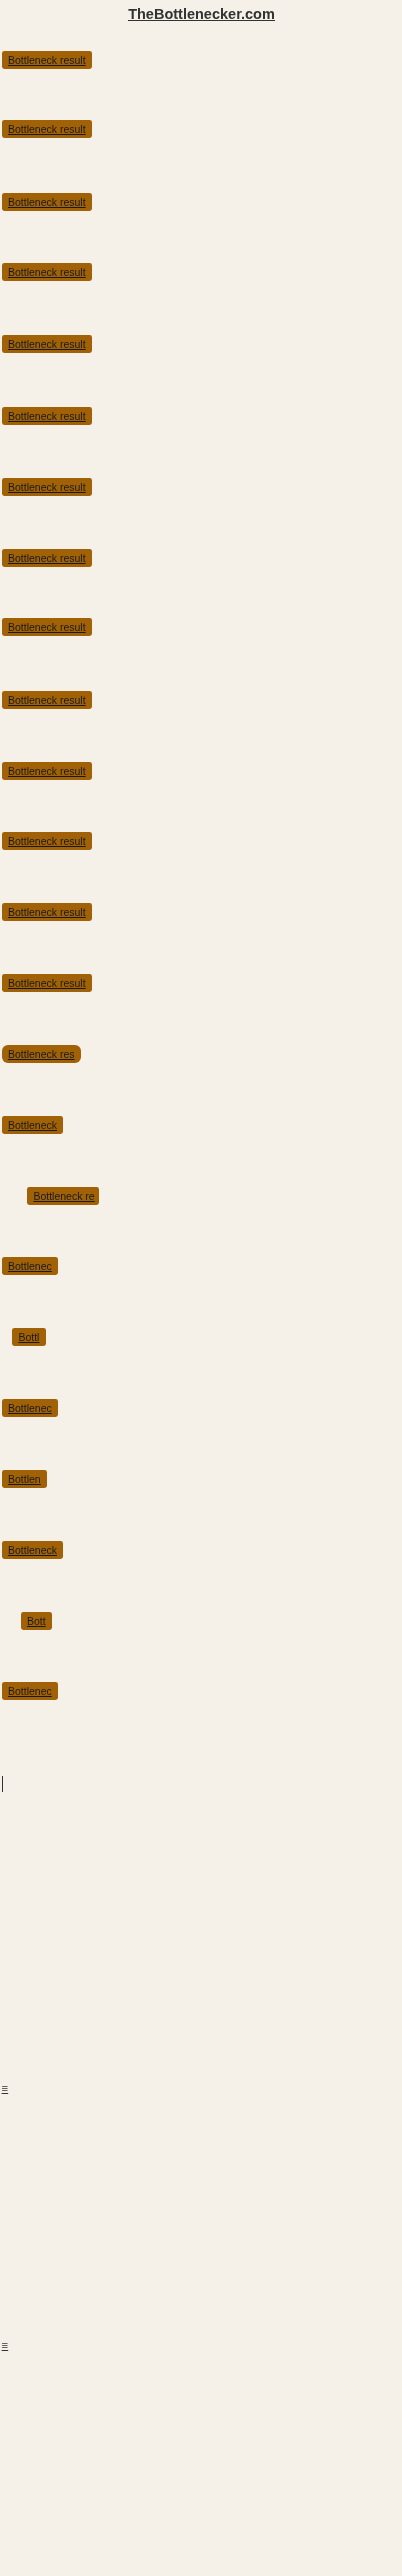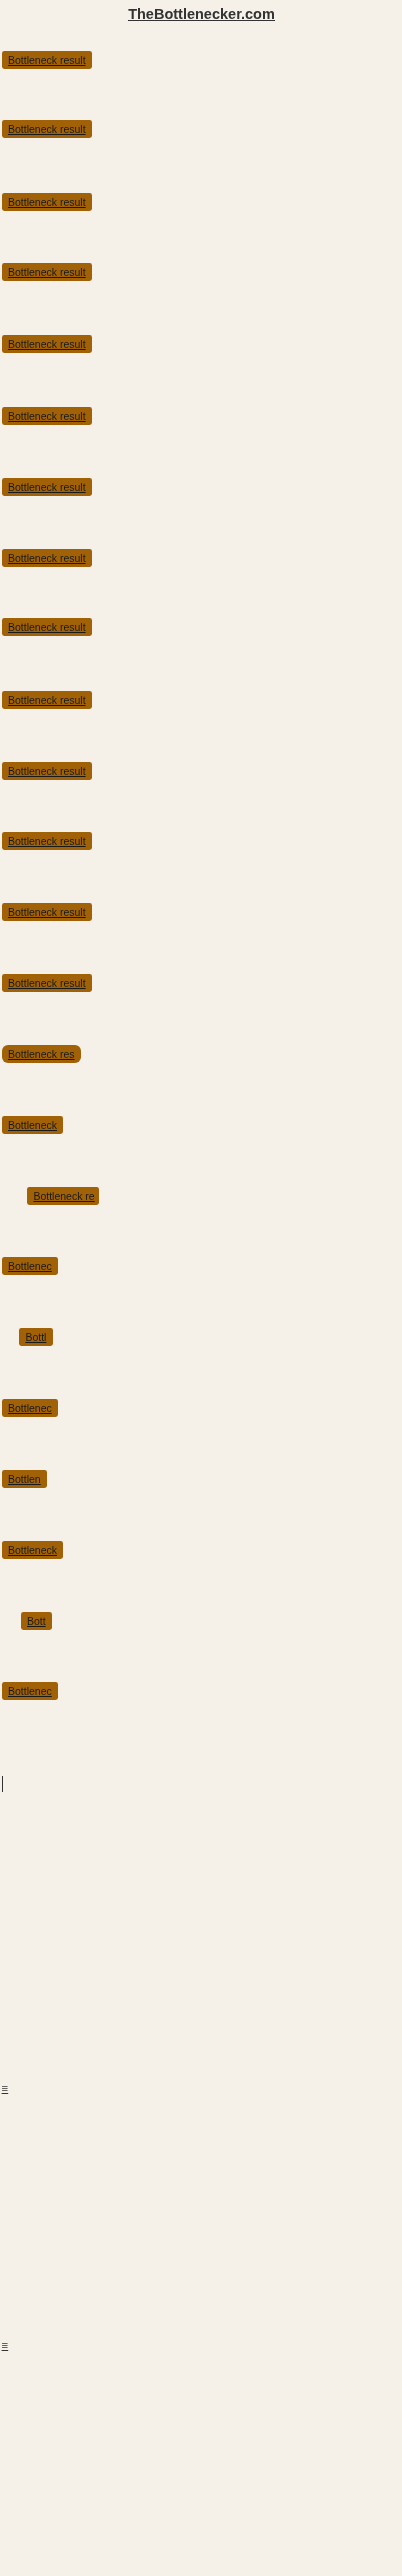--- a/index.html
+++ b/index.html
@@ -75,21 +75,21 @@
     <div class="result-row" style="top: 589px; left: 1.6px;"><div class="bottleneck-item" style="max-width: 97px;">Bottleneck result</div></div>
     <div class="result-row" style="top: 662px; left: 1.6px;"><div class="bottleneck-item" style="max-width: 97px;">Bottleneck result</div></div>
     <div class="result-row" style="top: 733px; left: 1.6px;"><div class="bottleneck-item" style="max-width: 97px;">Bottleneck result</div></div>
     <div class="result-row" style="top: 803px; left: 1.6px;"><div class="bottleneck-item" style="max-width: 97px;">Bottleneck result</div></div>
     <div class="result-row" style="top: 874px; left: 1.6px;"><div class="bottleneck-item" style="max-width: 97px;">Bottleneck result</div></div>
     <div class="result-row" style="top: 945px; left: 1.6px;"><div class="bottleneck-item" style="max-width: 97px;">Bottleneck result</div></div>
     <div class="result-row" style="top: 1016px; left: 1.6px;"><div class="bottleneck-item" style="max-width: 81px; border-radius: 6px;">Bottleneck res</div></div>
     <div class="result-row" style="top: 1087px; left: 1.6px;"><div class="bottleneck-item" style="max-width: 64px;">Bottleneck</div></div>
     <div class="result-row" style="top: 1158px; left: 17px; margin-left: 10px;"><div class="bottleneck-item" style="max-width: 72px;">Bottleneck re</div></div>
     <div class="result-row" style="top: 1228px; left: 1.6px;"><div class="bottleneck-item" style="max-width: 58px;">Bottlenec</div></div>
-    <div class="result-row" style="top: 1299px; left: 19px;"><div class="bottleneck-item" style="max-width: 39px;">Bottl</div></div>
+    <div class="result-row" style="top: 1299px; left: 12px;"><div class="bottleneck-item" style="max-width: 39px;">Bottl</div></div>
     <div class="result-row" style="top: 1370px; left: 1.6px;"><div class="bottleneck-item" style="max-width: 58px;">Bottlenec</div></div>
     <div class="result-row" style="top: 1441px; left: 1.6px;"><div class="bottleneck-item" style="max-width: 48px;">Bottlen</div></div>
     <div class="result-row" style="top: 1512px; left: 1.6px;"><div class="bottleneck-item" style="max-width: 64px;">Bottleneck</div></div>
     <div class="result-row" style="top: 1583px; left: 1.6px; padding-left: 19px;"><div class="bottleneck-item" style="max-width: 32px;">Bott</div></div>
     <div class="result-row" style="top: 1653px; left: 1.6px;"><div class="bottleneck-item" style="max-width: 58px;">Bottlenec</div></div>
     <div class="cursor-line" style="top: 1747px;"></div>
     <div class="small-text" style="top: 2053px; font-size: 11.3px;">≡</div>
     <div class="small-text" style="top: 2310px; font-size: 11.3px;">≡</div>
   </div>
 

